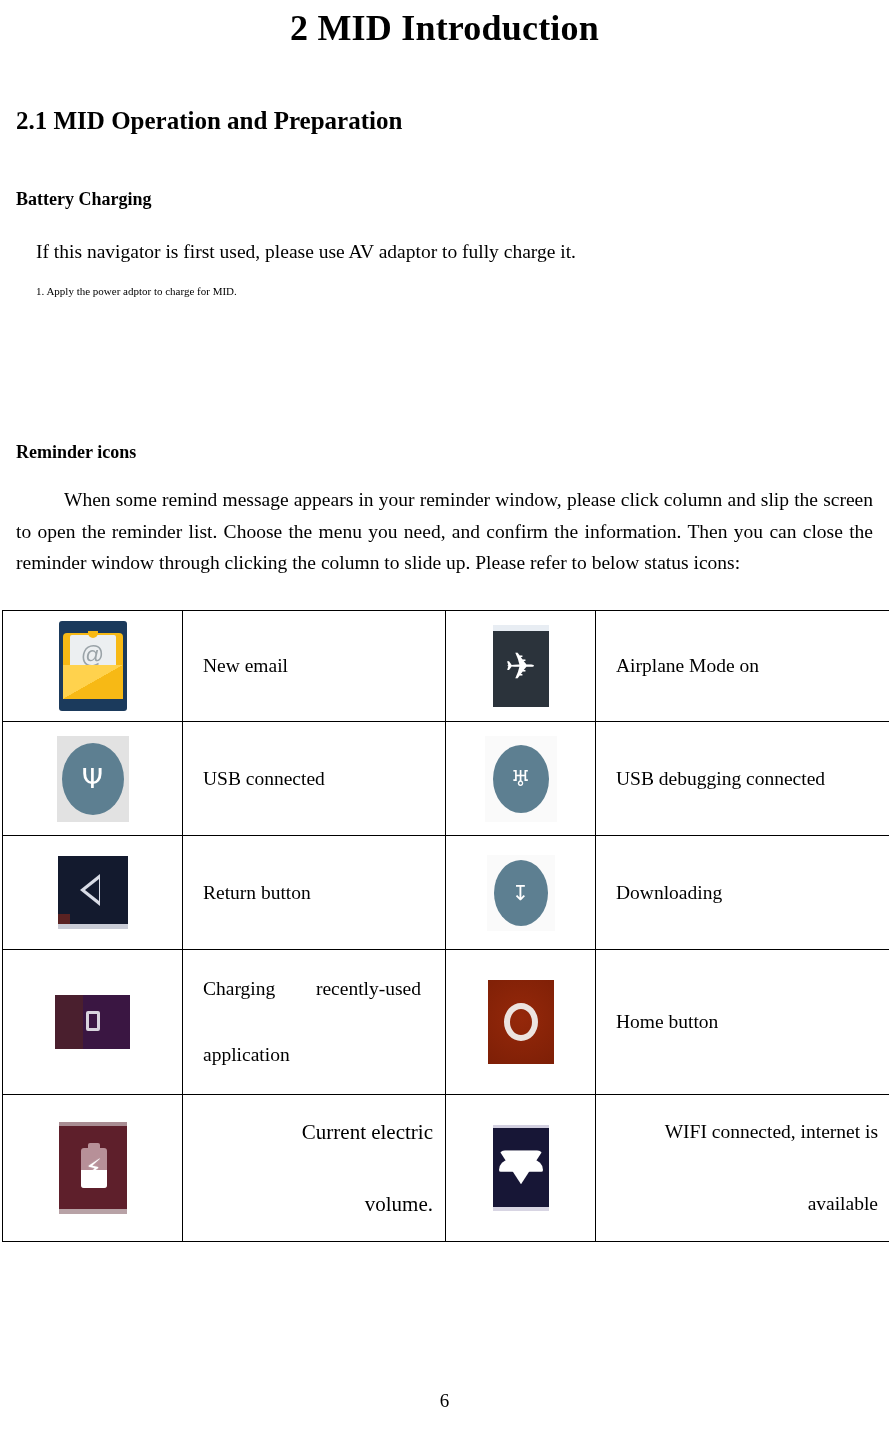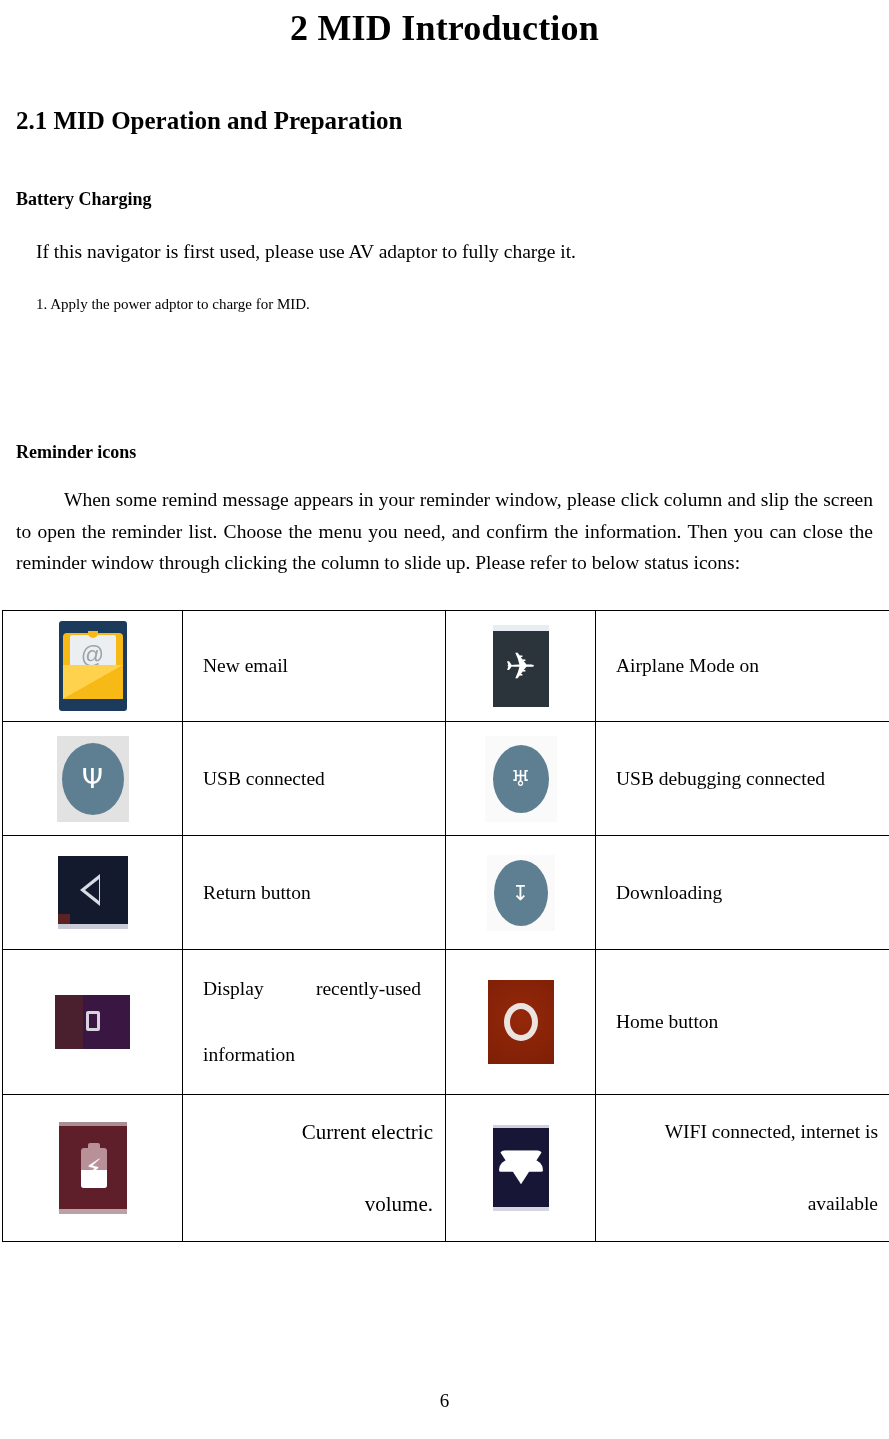--- a/index.html
+++ b/index.html
@@ -61,24 +61,24 @@
     position: absolute;
     font-size: 19.5px;
     line-height: 31px;
   }
   .p-indent1 {
     top: 236px;
     left: 36px;
     width: 830px;
   }
   .p-indent2 {
-    top: 289px;
+    top: 276px;
     left: 36px;
     width: 830px;
-    font-size: 15px;
+    font-size: 11px;
   }
   .p-block {
     top: 484px;
     left: 16px;
     width: 857px;
     text-align: justify;
     text-indent: 48px;
     line-height: 31.5px;
   }
 
@@ -467,21 +467,21 @@
         </td>
       </tr>
 
       <tr class="r4">
         <td class="col-icon">
           <span class="ico ico-recents">
             <span class="sq"></span>
           </span>
         </td>
         <td class="col-label">
-          <div class="cell-text justify">Display recently-used information</div>
+          <div class="cell-text justify">Charging recently-used application</div>
         </td>
         <td class="col-icon2">
           <span class="ico ico-home">
             <span class="ring"></span>
           </span>
         </td>
         <td class="col-label2">
           <div class="cell-text">Home button</div>
         </td>
       </tr>

